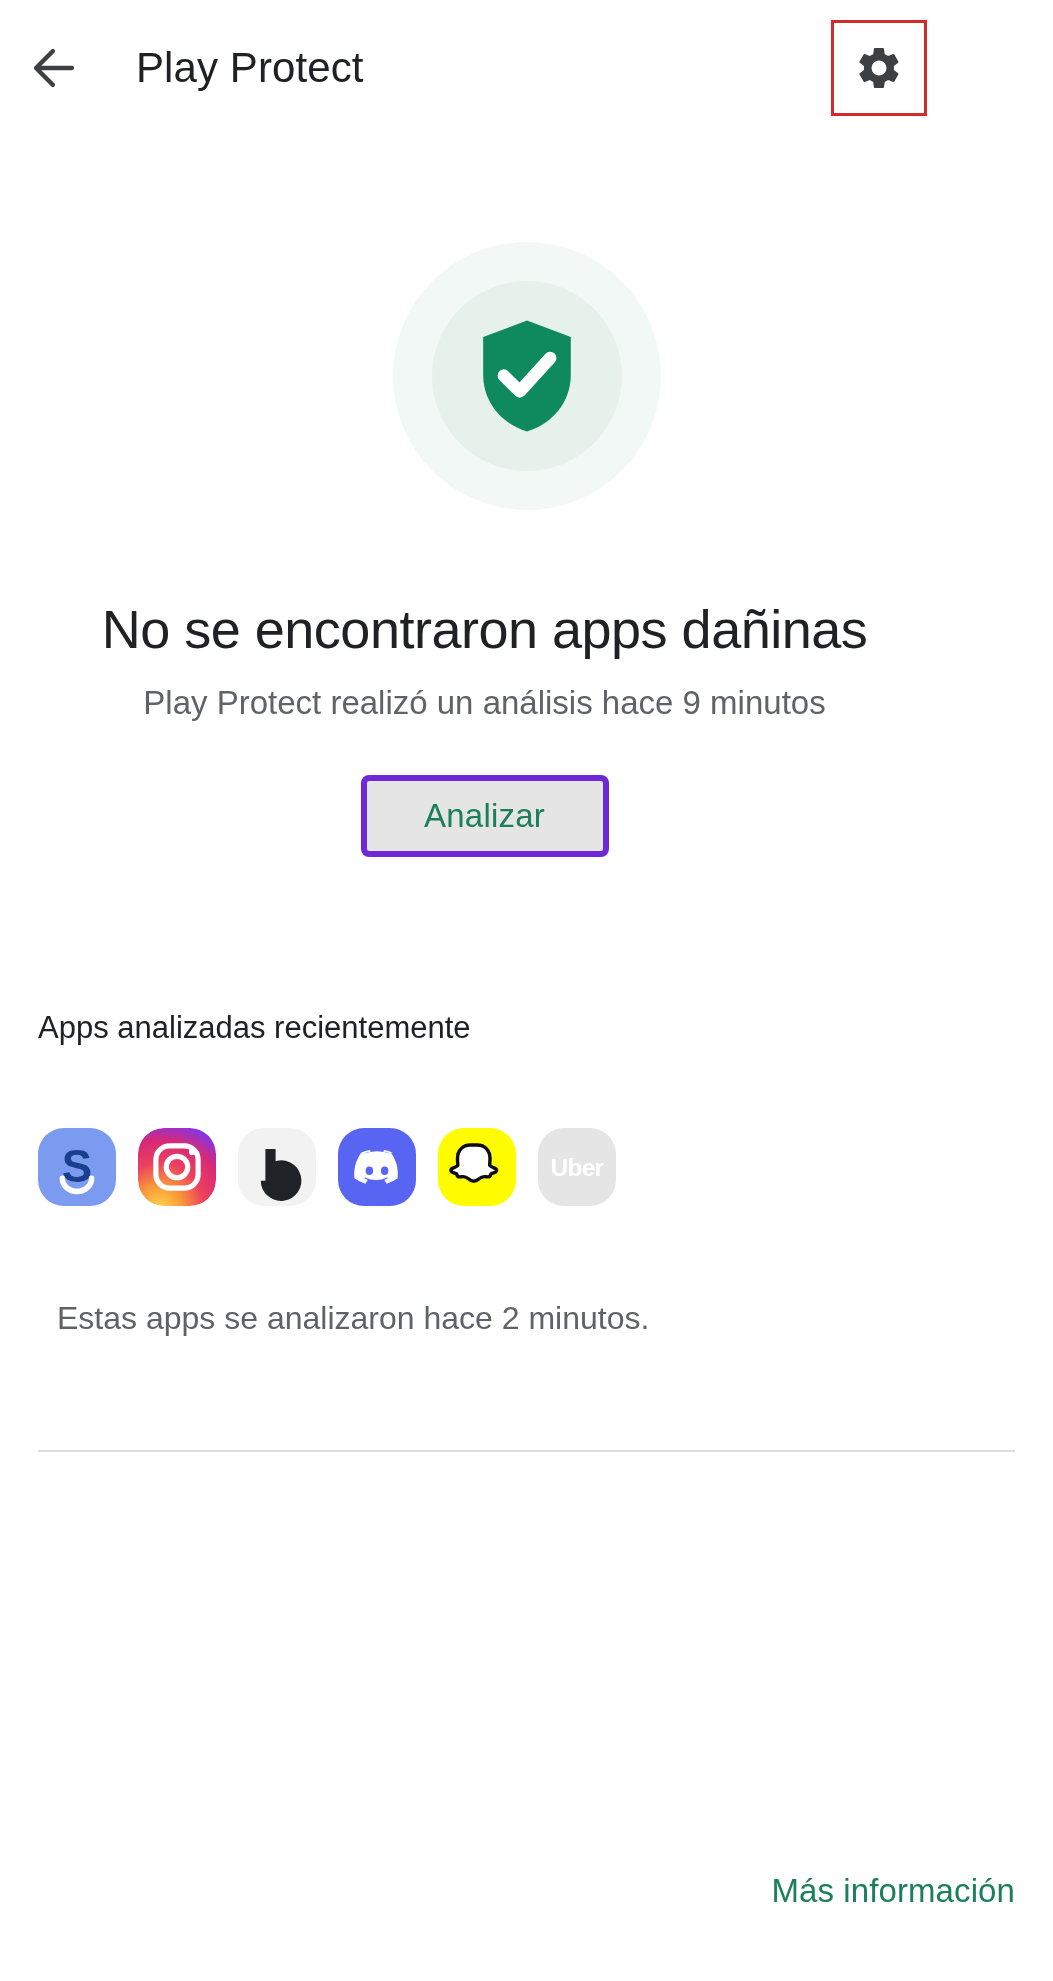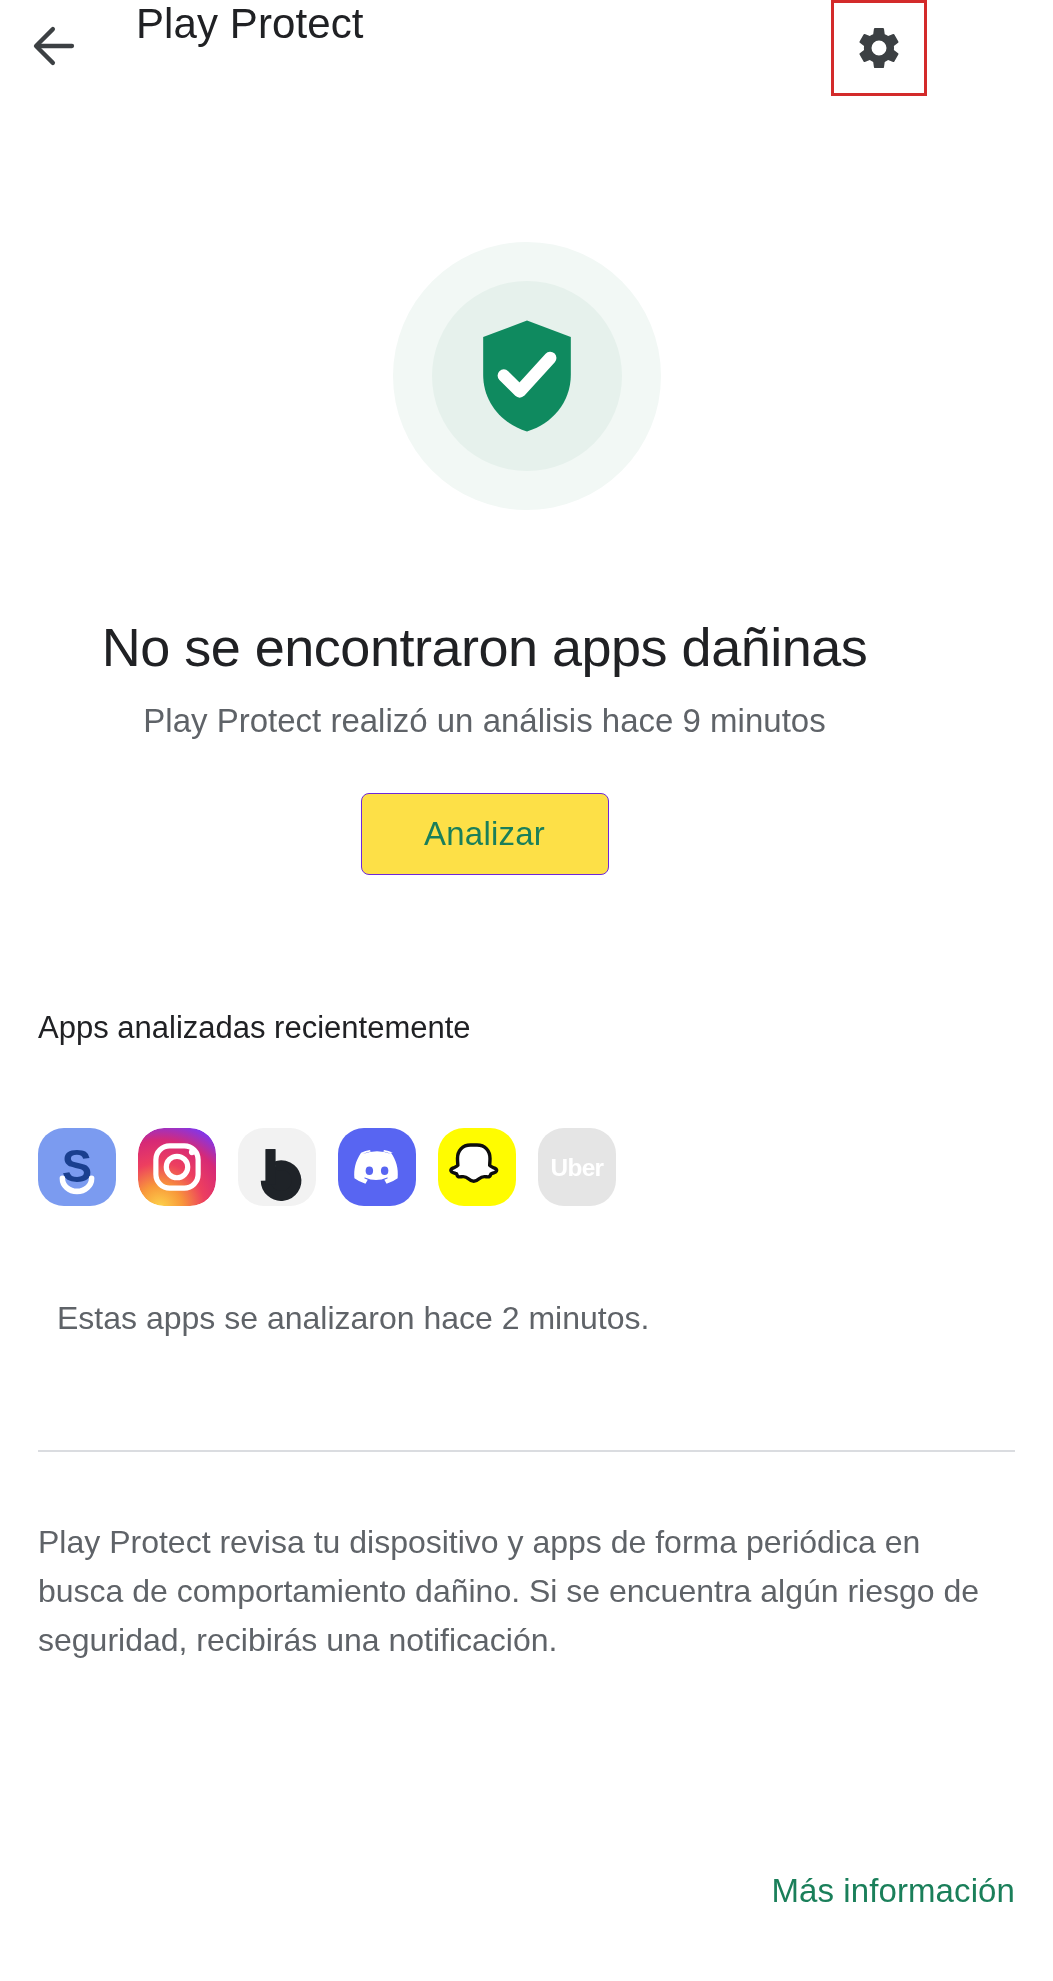--- a/index.html
+++ b/index.html
@@ -18,21 +18,21 @@
     overflow: hidden;
   }
 
   
   .appbar {
     position: absolute;
     top: 0; left: 0;
     width: 957px;
     height: 136px;
     display: flex;
-    align-items: flex-start;
+    align-items: center;
   }
   .back-btn {
     width: 92px;
     height: 92px;
     margin-left: 8px;
     display: flex;
     align-items: center;
     justify-content: center;
     cursor: pointer;
   }
@@ -96,21 +96,20 @@
   }
   .shield-icon svg { display: block; }
 
   
   .status-block {
     position: absolute;
     top: 598px;
     left: 0;
     width: 969px;
     text-align: center;
-    margin-top: 18px;
   }
   .status-title {
     font-size: 54px;
     font-weight: 400;
     color: #202124;
     letter-spacing: -0.5px;
     line-height: 1.18;
   }
   .status-sub {
     margin-top: 20px;
@@ -121,23 +120,23 @@
   }
   .scan-btn-row {
     margin-top: 50px;
     display: flex;
     justify-content: center;
   }
   .scan-btn {
     min-width: 248px;
     height: 82px;
     padding: 0 42px;
-    border: 1px solid #6d28d9;
+    border: 6px solid #6d28d9;
     border-radius: 8px;
-    background: #fde047;
+    background: #e5e5e5;
     color: #1a7f5a;
     font-family: "Liberation Sans", "DejaVu Sans", sans-serif;
     font-size: 33px;
     font-weight: 500;
     letter-spacing: 0.2px;
     cursor: pointer;
     display: flex;
     align-items: center;
     justify-content: center;
   }
@@ -323,17 +322,16 @@
         <text x="24" y="29.5" text-anchor="middle" font-family="Liberation Sans, sans-serif" font-size="15" font-weight="700" fill="#ffffff" letter-spacing="-0.4">Uber</text>
       </svg>
     </div>
 
   </div>
 
   <div class="section scanned-note">Estas apps se analizaron hace 2 minutos.</div>
 
   <div class="divider"></div>
 
-  <div class="section desc">Play Protect revisa tu dispositivo y apps de forma periódica en busca de comportamiento dañino. Si se encuentra algún riesgo de seguridad, recibirás una notificación.</div>
 
   <div class="section learn-more">Más información</div>
 
 </div>
 
 </body></html>

